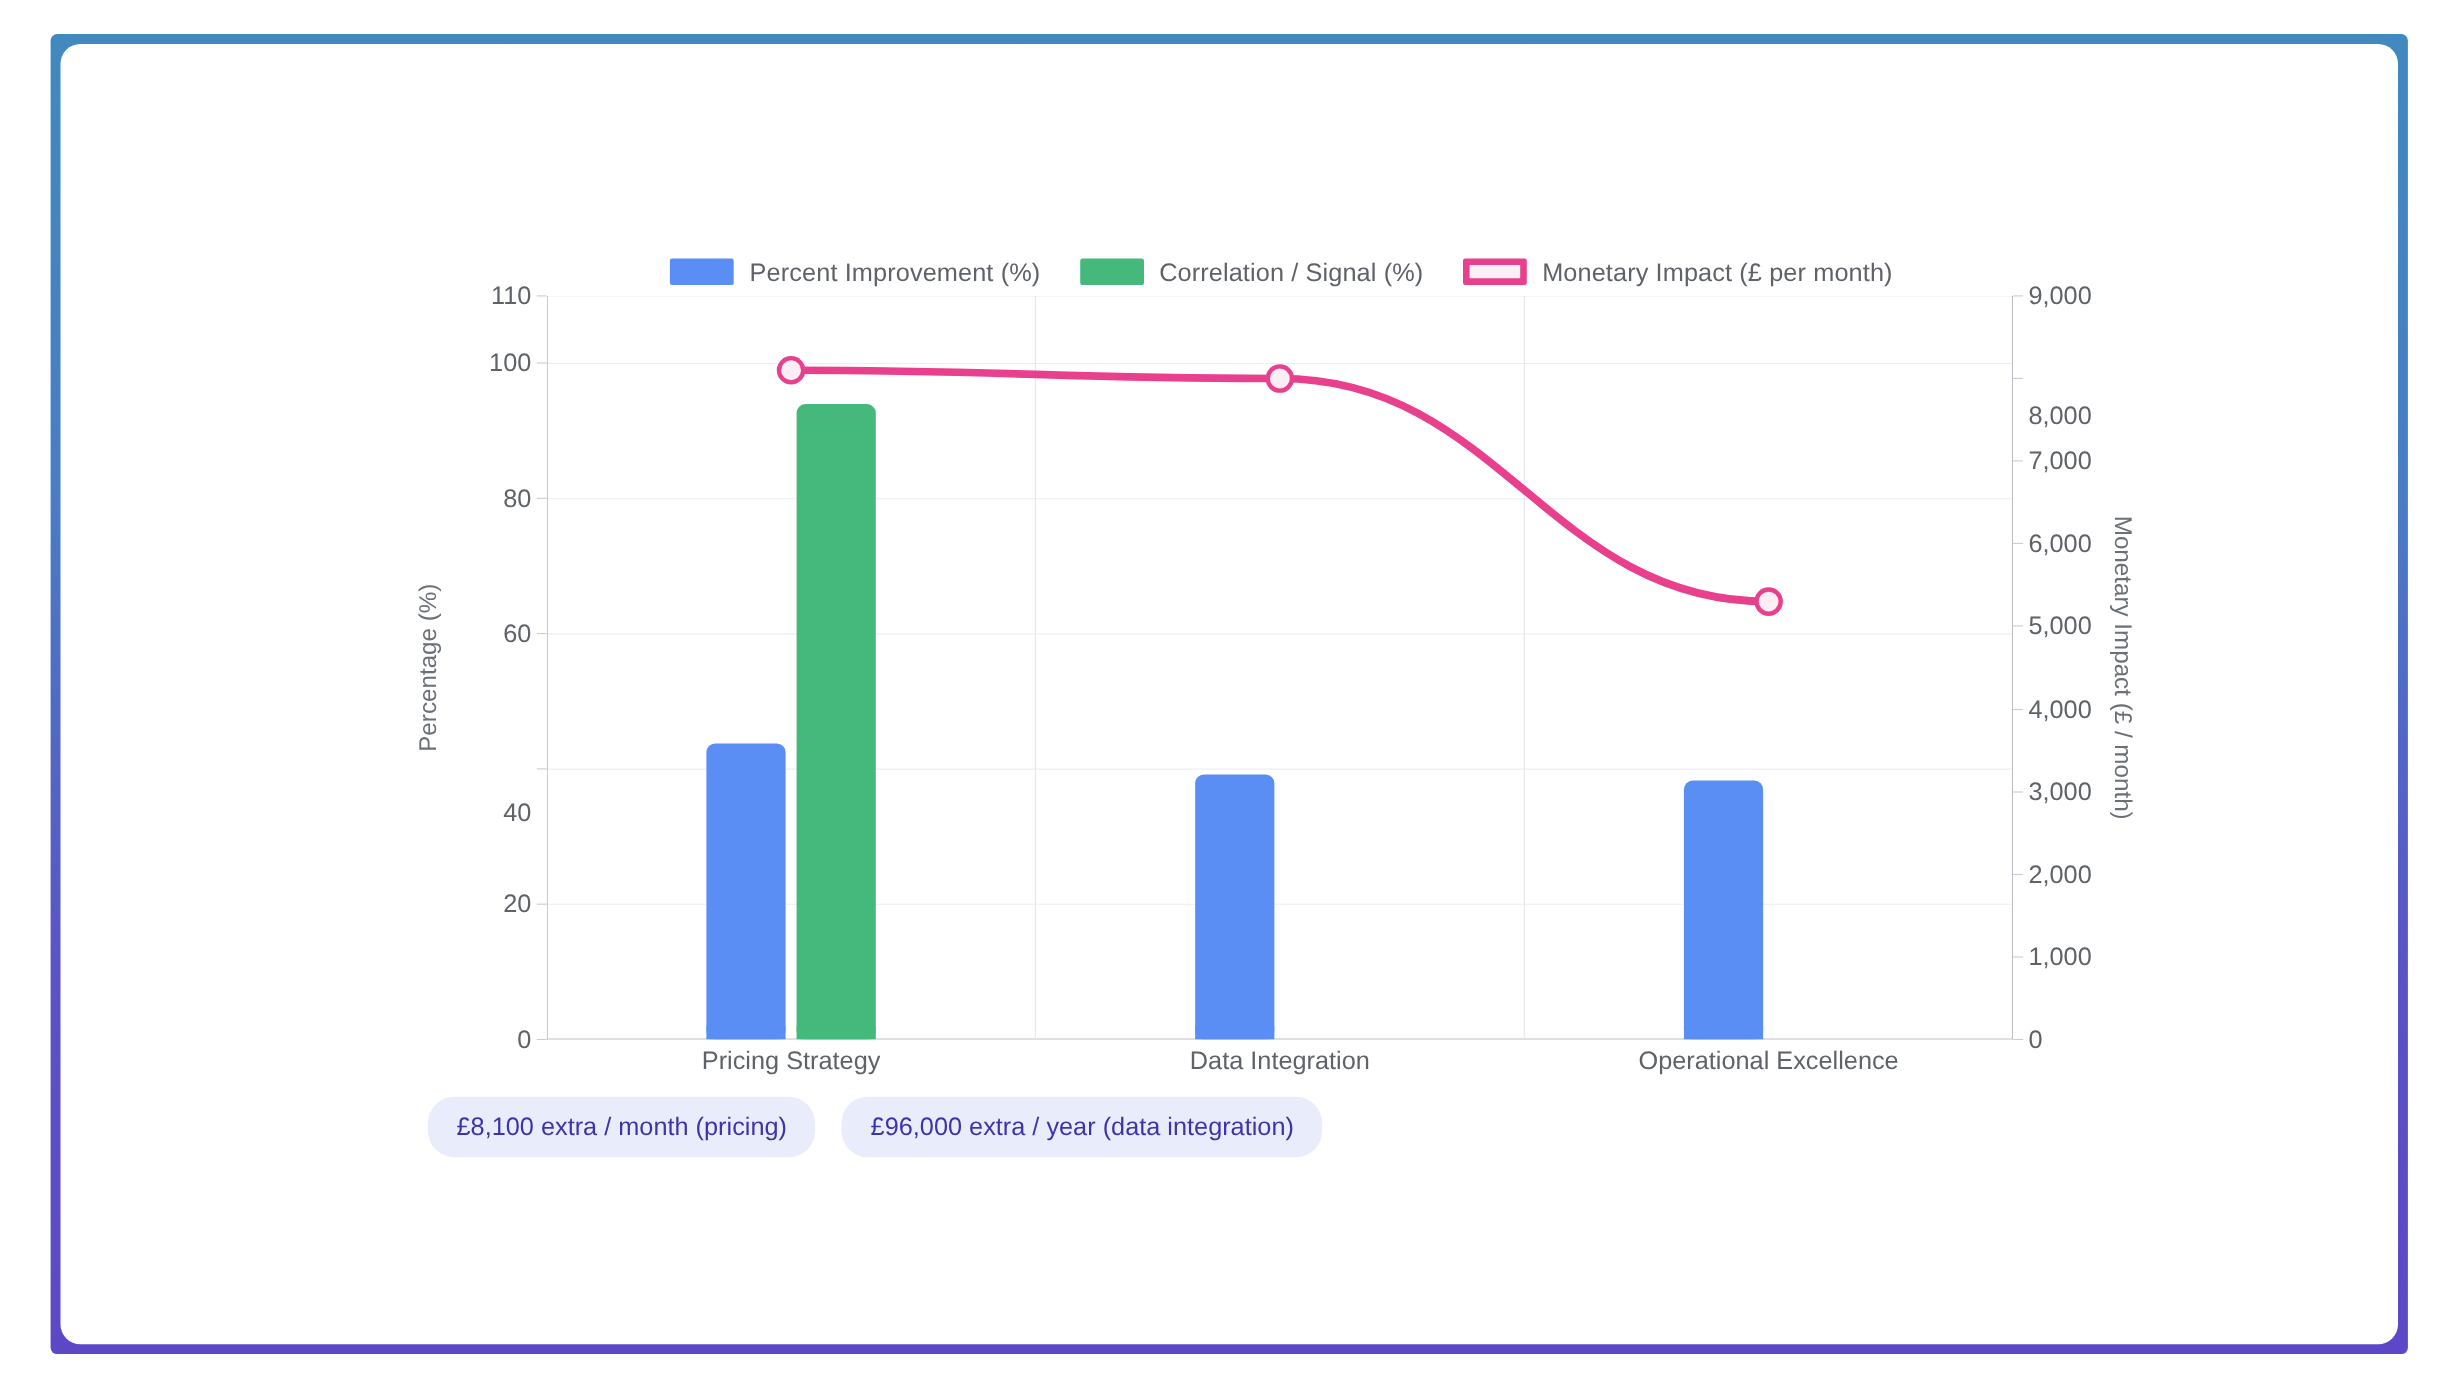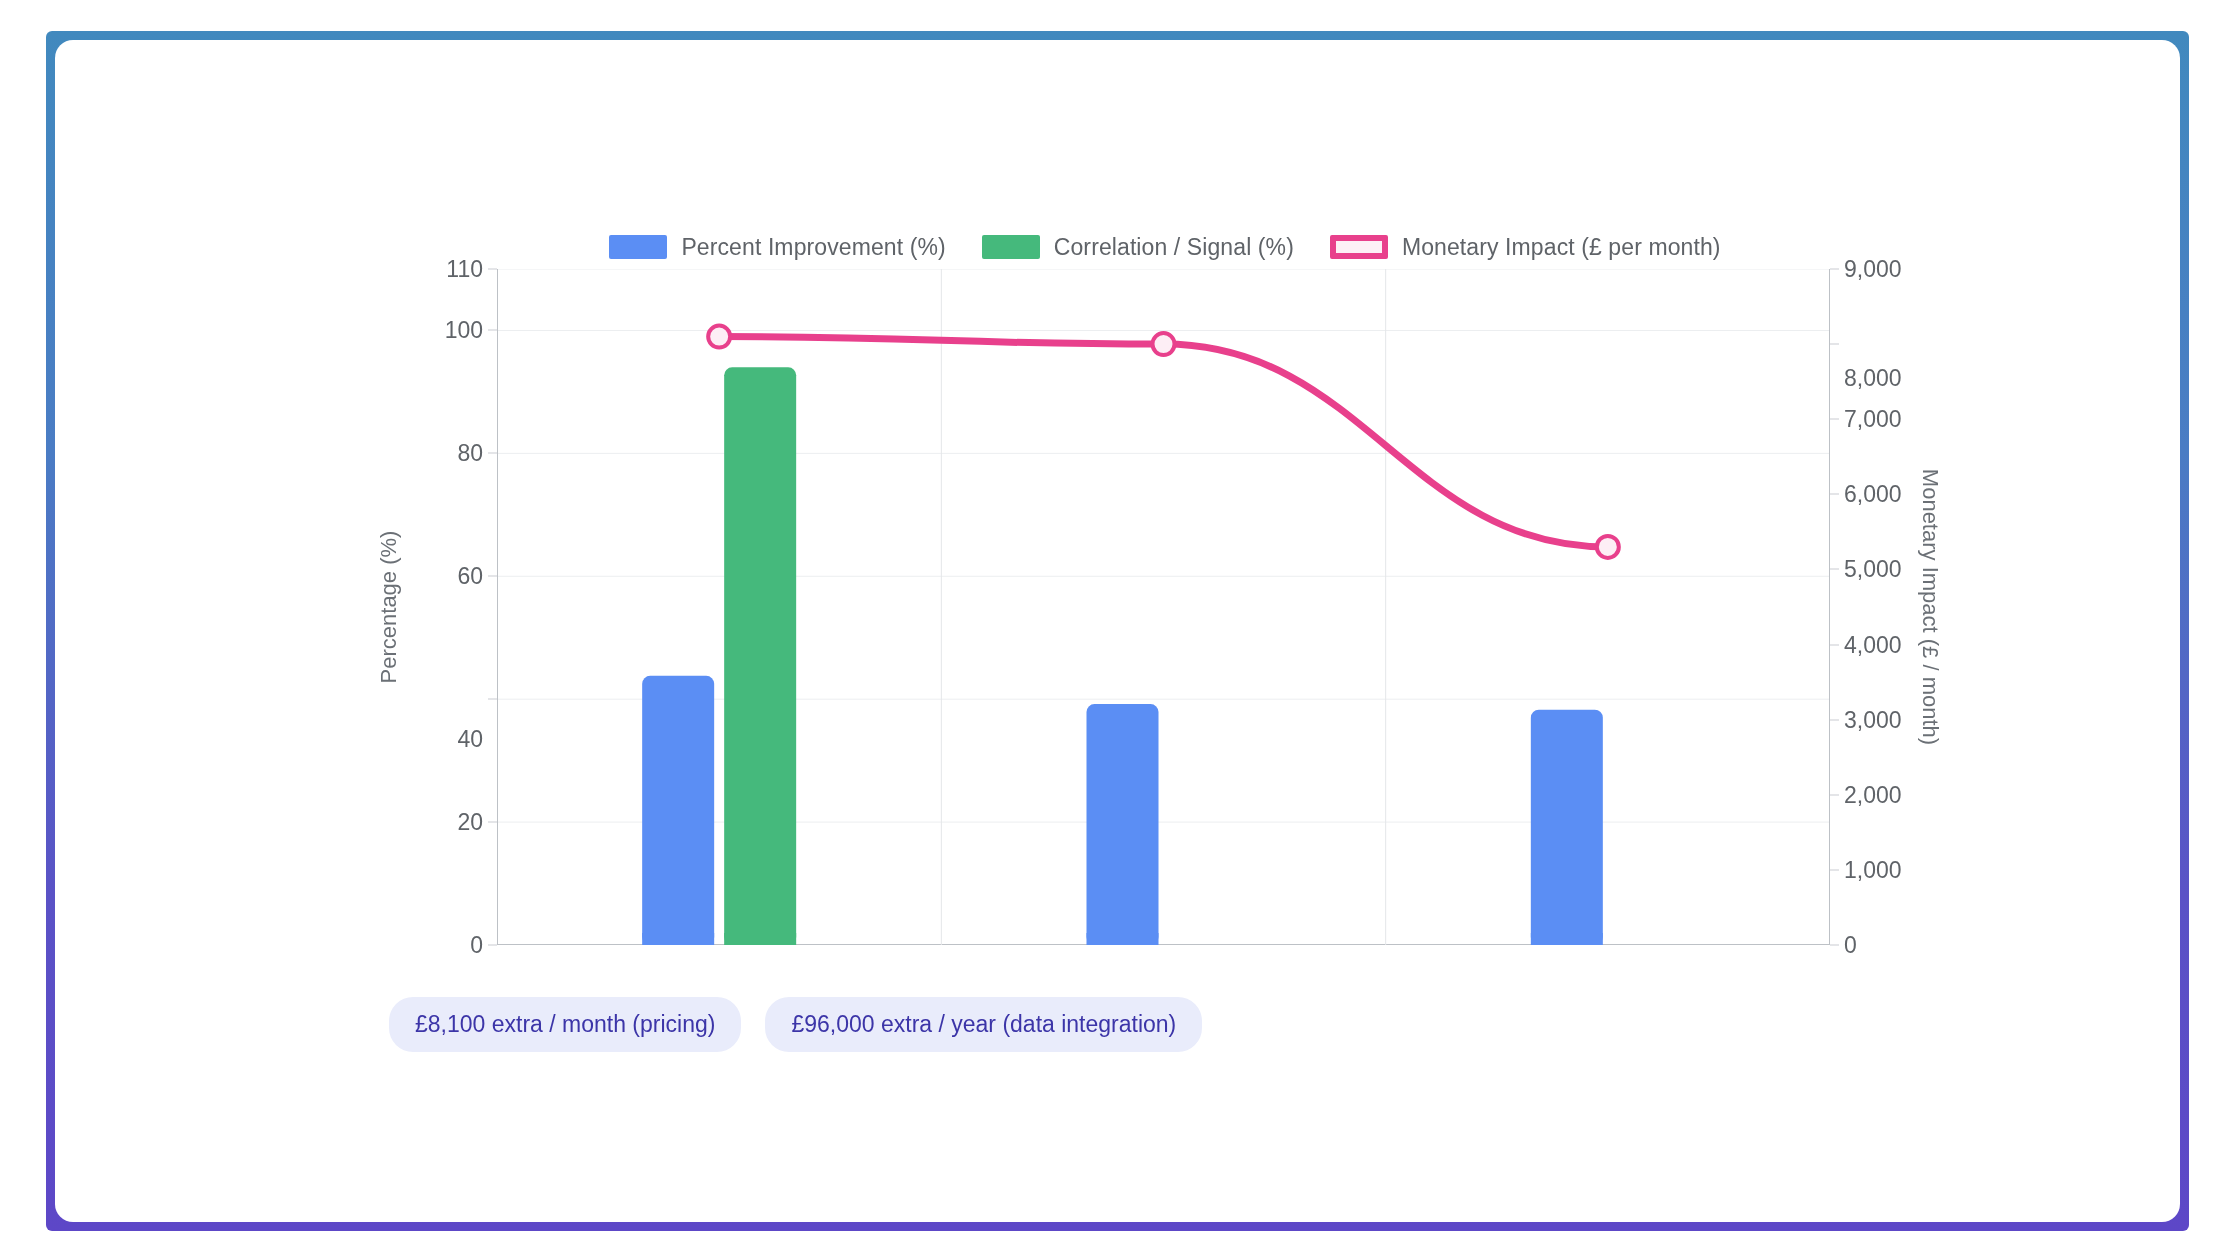--- a/index.html
+++ b/index.html
@@ -289,20 +289,25 @@
               <rect x="1033.8333333333333" y="664" width="72" height="12" fill="#5b8ef4"></rect>
               <rect x="227.16666666666666" y="98.32727272727277" width="72" height="577.6727272727272" rx="8" ry="8" fill="#45b97c"></rect>
               <rect x="227.16666666666666" y="664" width="72" height="12" fill="#45b97c"></rect>
               <path d="M 222.16666666666666 67.60000000000002 C 422.1166666666667 67.60000000000002, 466.54999999999995 75.1111111111112, 666.5 75.1111111111112 C 866.4499999999999 75.1111111111112, 910.8833333333333 277.9111111111111, 1110.8333333333333 277.9111111111111" fill="none" stroke="#e8408c" stroke-width="7" stroke-linecap="round" stroke-linejoin="round"></path>
               <circle cx="222.16666666666666" cy="67.60000000000002" r="11" fill="#fdeef5" stroke="#e8408c" stroke-width="4"></circle>
               <circle cx="666.5" cy="75.1111111111112" r="11" fill="#fdeef5" stroke="#e8408c" stroke-width="4"></circle>
               <circle cx="1110.8333333333333" cy="277.9111111111111" r="11" fill="#fdeef5" stroke="#e8408c" stroke-width="4"></circle>
             </svg>
         </div>
 
+        <div id="x-axis-labels">
+          <div class="x-label">Pricing Strategy</div>
+          <div class="x-label">Data Integration</div>
+          <div class="x-label">Operational Excellence</div>
+        </div>
 
       </div>
 
       <div id="chips-row">
         <div class="chip">£8,100 extra / month (pricing)</div>
         <div class="chip">£96,000 extra / year (data integration)</div>
       </div>
 
     </div>
   </div>

